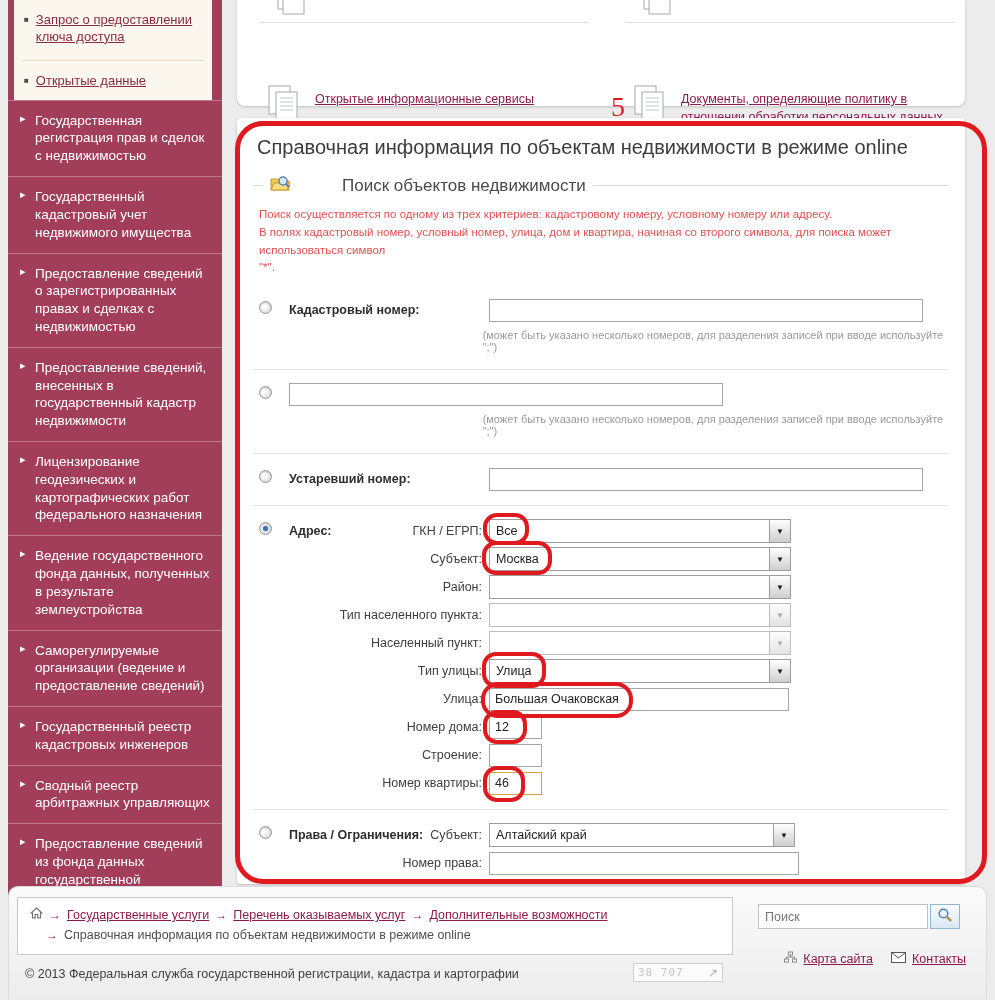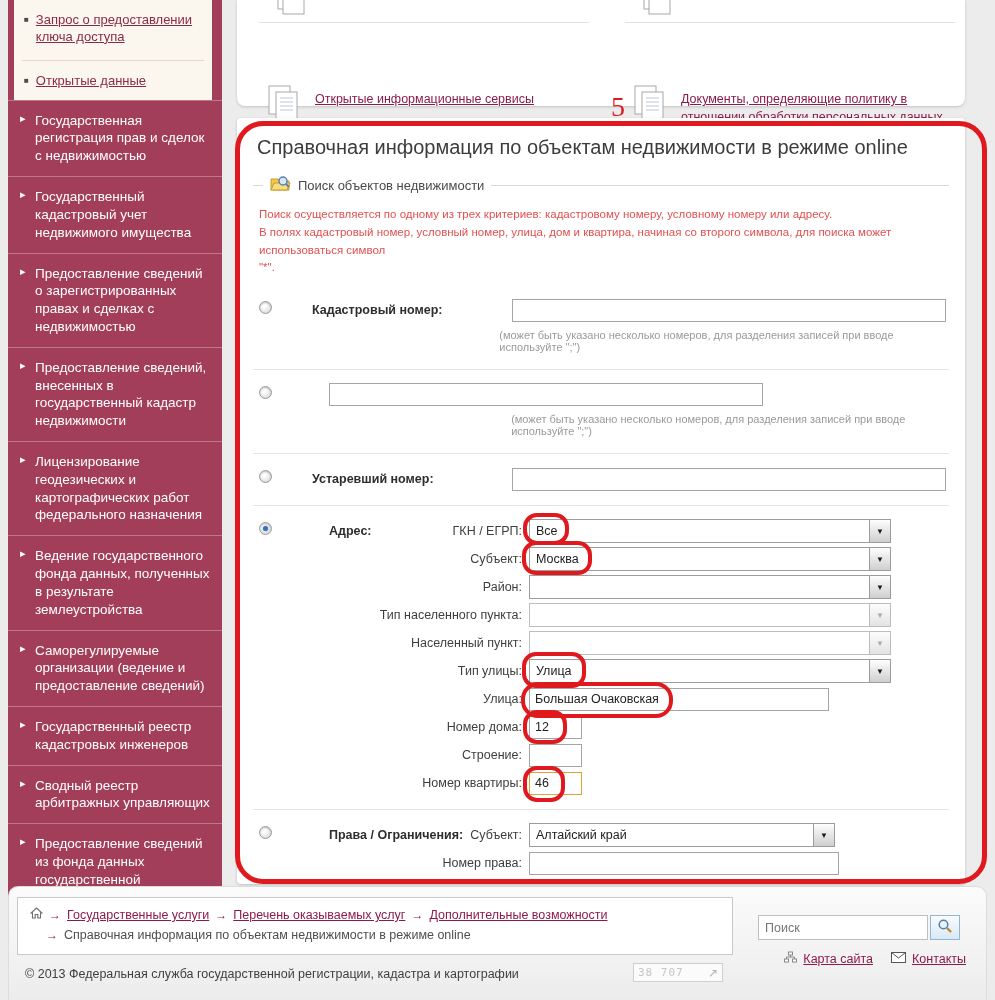--- a/index.html
+++ b/index.html
@@ -37,45 +37,45 @@
   .red-frame { position:absolute; left:-2px; top:3px; width:752px; height:763px;
                border:5px solid #E0191F; border-radius:28px; pointer-events:none; z-index:9; }
   .num5 { position:absolute; top:-27px; left:374px; color:#E0191F; font-size:28px;
           font-family:"Liberation Serif", serif; z-index:9; }
   .form-panel { width:728px; height:766px; background:#fff; border-radius:4px;
                 box-shadow:0 1px 3px rgba(0,0,0,.2); overflow:hidden; position:relative; }
   .form-title { padding:18px 20px 6px 20px; font-size:20px; color:#3C3C3C; }
   .fieldset { margin:10px 16px 0 16px; }
   .legend-row { display:flex; align-items:center; gap:7px; }
   .legend-row::before { content:""; width:10px; height:1px; background:#D8D8D8; }
-  .legend-row .ltext { font-size:13px; color:#4A4A4A; }
+  .legend-row .ltext { font-size:17px; color:#4A4A4A;margin-left:44px; }
   .legend-row .lline { flex:1; height:1px; background:#D8D8D8; }
   .hints { padding:10px 2px 8px 6px; color:#E25050; font-size:11.5px; line-height:1.55; }
 
-  .crit-row { display:flex; border-top:1px solid #E4E4E4; padding:13px 4px 10px 6px;gap:40px; }
+  .crit-row { display:flex; border-top:1px solid #E4E4E4; padding:13px 4px 10px 6px; }
   .crit-row.first { border-top:none; }
   .radio-col { width:30px; padding-top:3px; }
   .radio { position:relative; width:13px; height:13px; border-radius:50%;
            border:1px solid #9A9A9A; background:radial-gradient(circle at 34% 28%, #FFFFFF 20%, #D9D9D9 90%);
            box-shadow:inset 0 1px 2px rgba(0,0,0,.25); cursor:pointer; }
   .radio.checked::after { content:""; position:absolute; left:3px; top:3px; width:5px; height:5px;
            border-radius:50%; background:#3D6FB4; box-shadow:0 0 2px #6FA0DC; }
   .sub-grid { flex:1; }
   .sub-row { display:flex; align-items:center; margin-bottom:4px; }
   .sub-label { width:200px; text-align:right; padding-right:7px; font-size:12.5px; color:#3E3E3E;
                display:flex; justify-content:flex-end; line-height:24px; }
   .sub-label b { margin-right:auto; font-size:12.5px; color:#2E2E2E; }
   .hint-txt { font-size:11px; color:#9A9A9A; padding:3px 0 2px 0; }
 
   input.txt { height:23px; border:1px solid #A5A5A5; background:#fff; font-size:12.5px;
               padding:0 5px; font-family:"Liberation Sans", sans-serif; color:#222; }
   .w-wide { width:434px; } .w-street { width:300px; } .w-small { width:53px; } .w-right { width:310px; }
   input.focused { border:1px solid #DBA23C; }
 
-  .sel { display:flex; width:362px; height:24px; border:1px solid #9C9C9C; background:#fff; cursor:pointer; }
+  .sel { display:flex; width:302px; height:24px; border:1px solid #9C9C9C; background:#fff; cursor:pointer; }
   .sel .sel-val { flex:1; font-size:12.5px; color:#222; padding:4px 6px 0 6px; overflow:hidden; white-space:nowrap; }
   .sel .sel-btn { width:21px; border-left:1px solid #9C9C9C;
                   background:linear-gradient(#FEFEFE,#CFCFCF); display:flex; align-items:center; justify-content:center; }
   .sel .sel-btn::after { content:"▼"; font-size:8px; color:#1A1A1A; }
   .sel.disabled { border-color:#BDBDBD; }
   .sel.disabled .sel-btn { border-left-color:#BDBDBD; background:linear-gradient(#FDFDFD,#E3E3E3); }
   .sel.disabled .sel-btn::after { color:#ABABAB; }
   .sel.w-rights { width:306px; }
 
   .rel { position:relative; display:inline-block; }
@@ -85,21 +85,21 @@
   .footer { position:absolute; left:8px; top:886px; width:979px; height:114px;
             background:linear-gradient(#FBFBFB,#ECECEC); border:1px solid #DCDCDC; border-bottom:none;
             border-radius:10px 10px 0 0; }
   .crumb-box { position:absolute; left:8px; top:10px; width:716px; background:#fff;
                border:1px solid #C9C9C9; padding:8px 12px 9px 12px; font-size:12.5px; }
   .crumb-line { display:flex; align-items:center; gap:6px; flex-wrap:wrap; line-height:1.5; }
   .crumb-line a { color:#8E1A4B; text-decoration:underline; cursor:pointer; }
   .crumb-arrow { color:#8E1A4B; font-size:12px; }
   .crumb-cur { color:#4F4F4F; }
   .crumb-line2 { margin-left:16px; margin-top:1px; }
-  .search-box { position:absolute; left:749px; top:17px; display:flex;margin-top:11px; }
+  .search-box { position:absolute; left:749px; top:17px; display:flex; }
   .search-box input { width:170px; height:25px; border:1px solid #BFBFBF; padding:0 6px;
                       font-size:12.5px; color:#666; background:#fff; font-family:"Liberation Sans", sans-serif; }
   .search-btn { width:30px; height:25px; margin-left:2px; border:1px solid #92B6D5;
                 background:linear-gradient(#FAFCFE,#D9E8F4); display:flex; align-items:center; justify-content:center; cursor:pointer; }
   .foot-links { position:absolute; right:20px; top:64px; display:flex; gap:18px; align-items:center; }
   .foot-links a { color:#8E1A4B; font-size:12.5px; text-decoration:underline; cursor:pointer; display:flex; gap:6px; align-items:center; }
   .copyright { position:absolute; left:16px; top:80px; font-size:12.5px; color:#3F3F3F; }
   .counter { position:absolute; left:624px; top:76px; width:90px; height:19px; border:1px solid #CFCFCF;
              background:#FBFBFB; display:flex; align-items:center; padding:0 4px; cursor:pointer; }
   .counter .digits { flex:1; font-family:"DejaVu Sans Mono", monospace; font-size:11px; color:#C6C6C6; letter-spacing:1px; }

